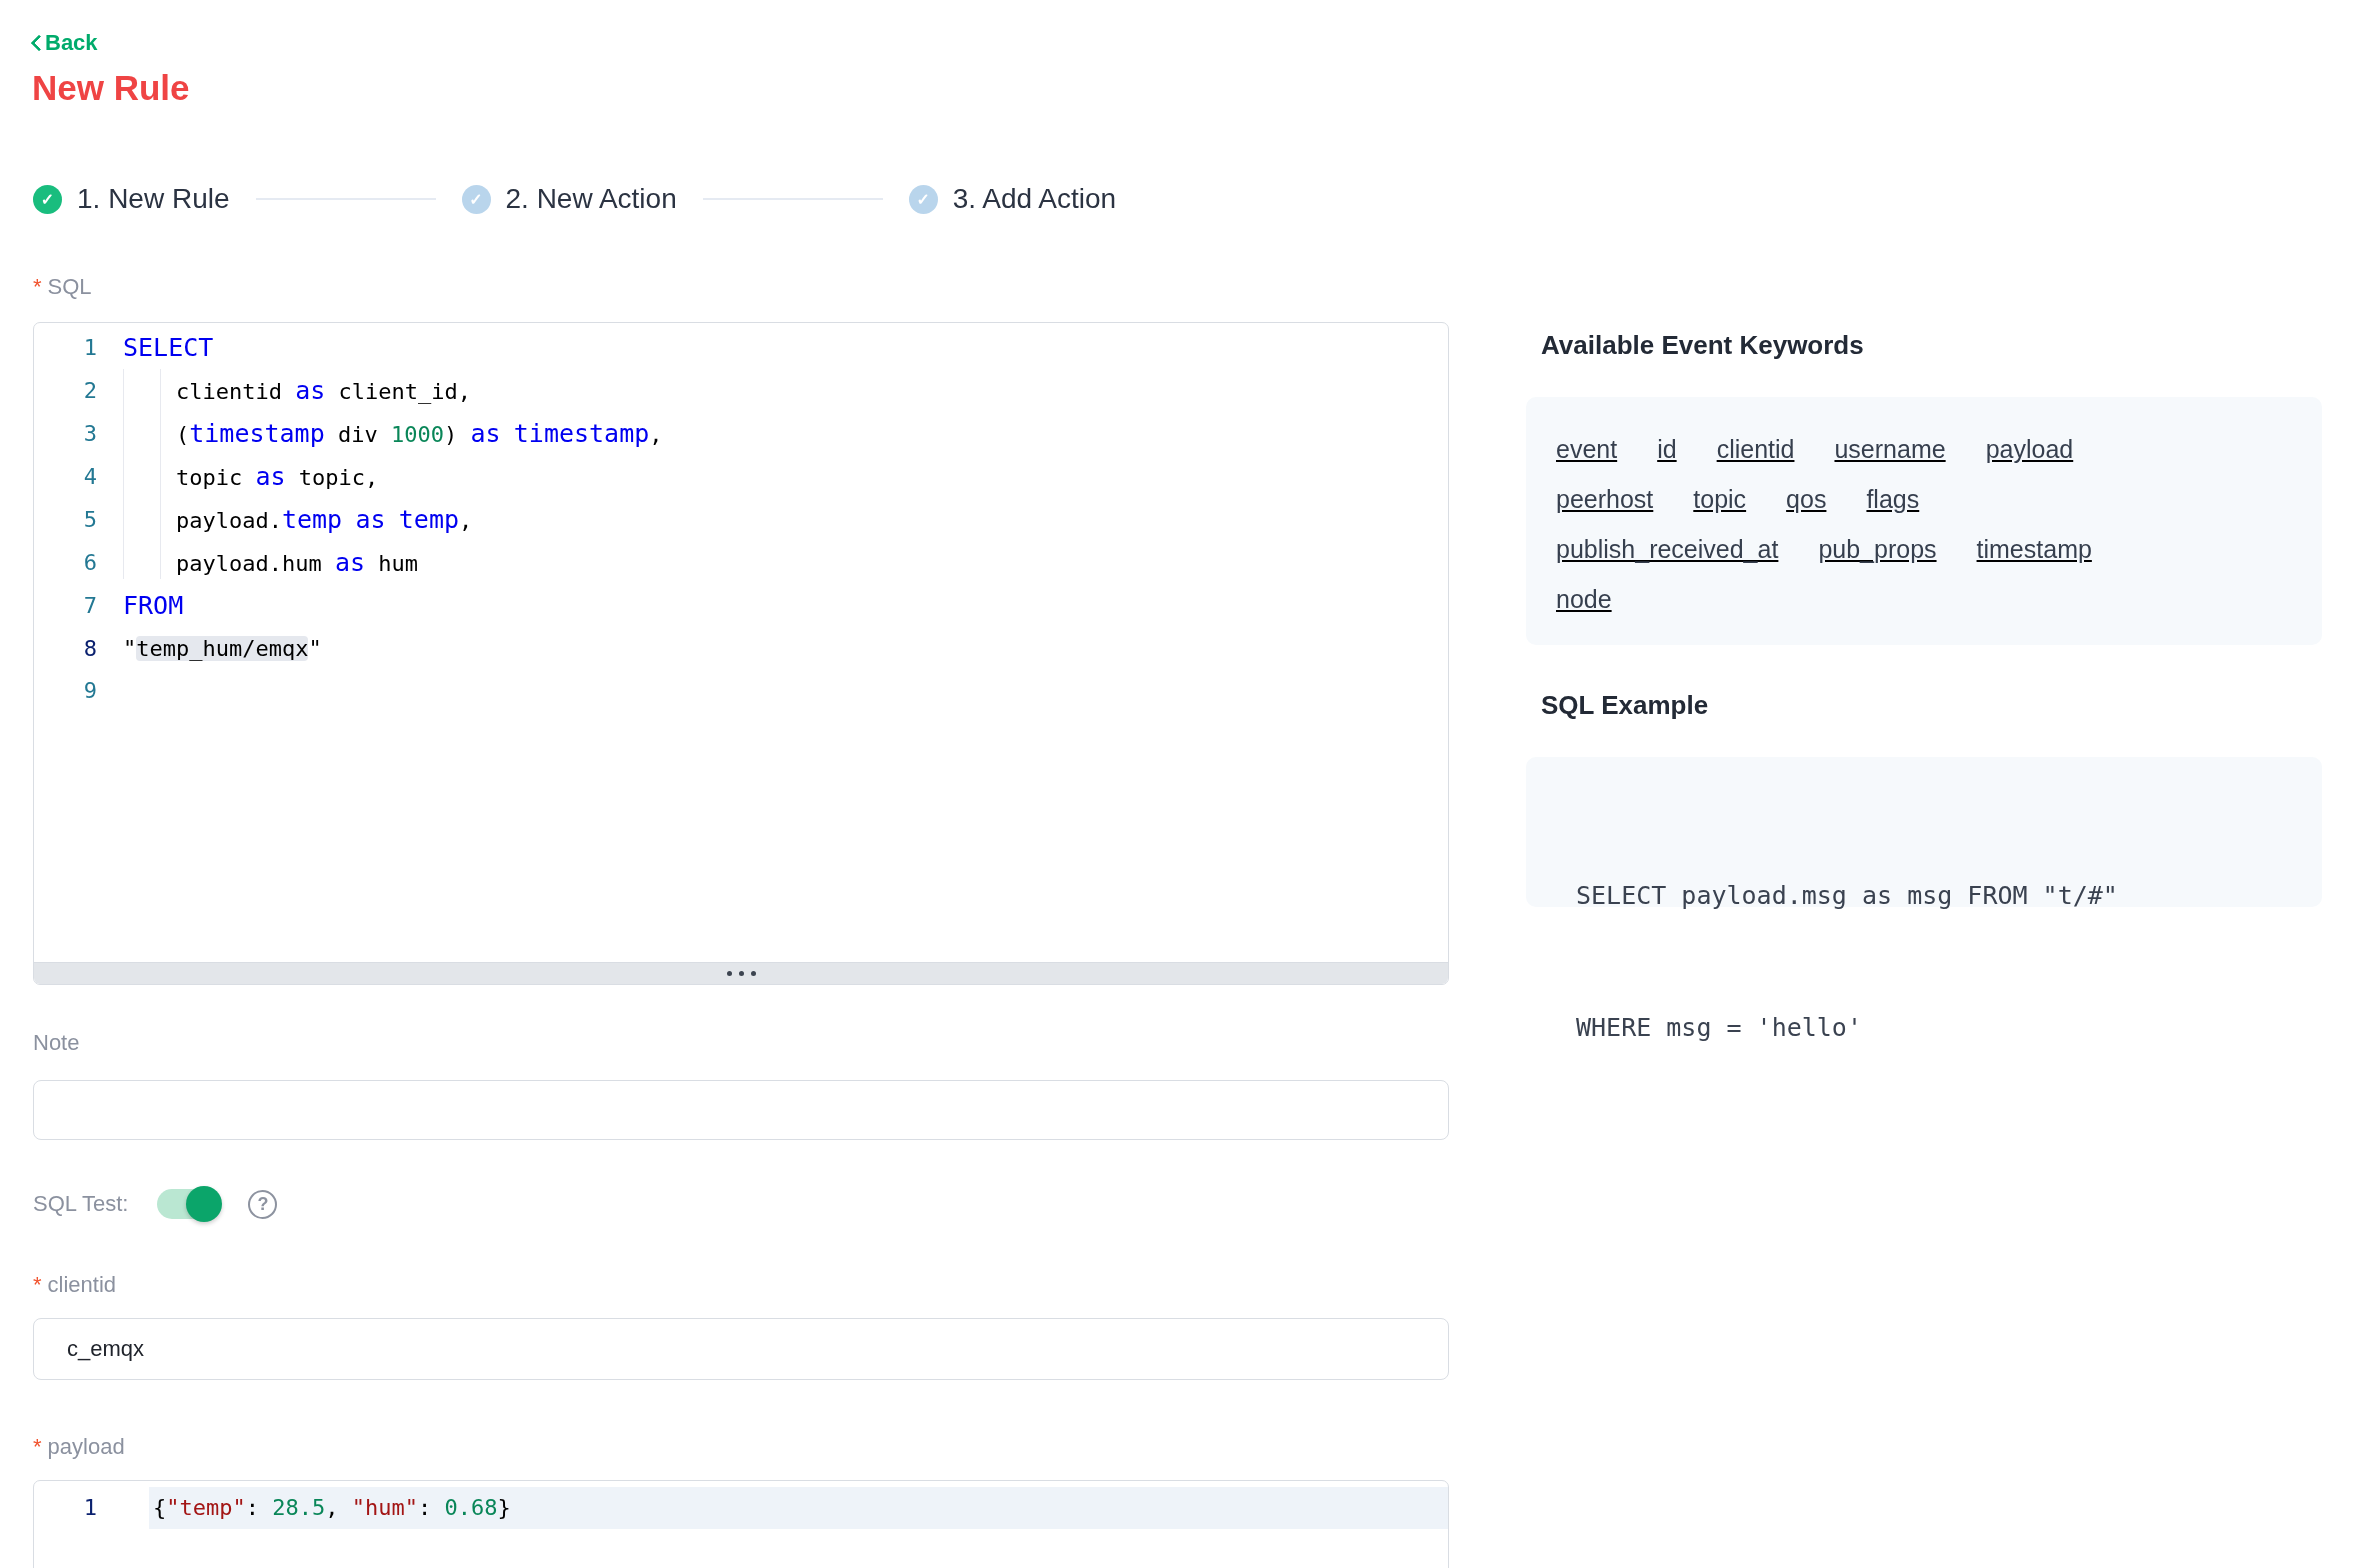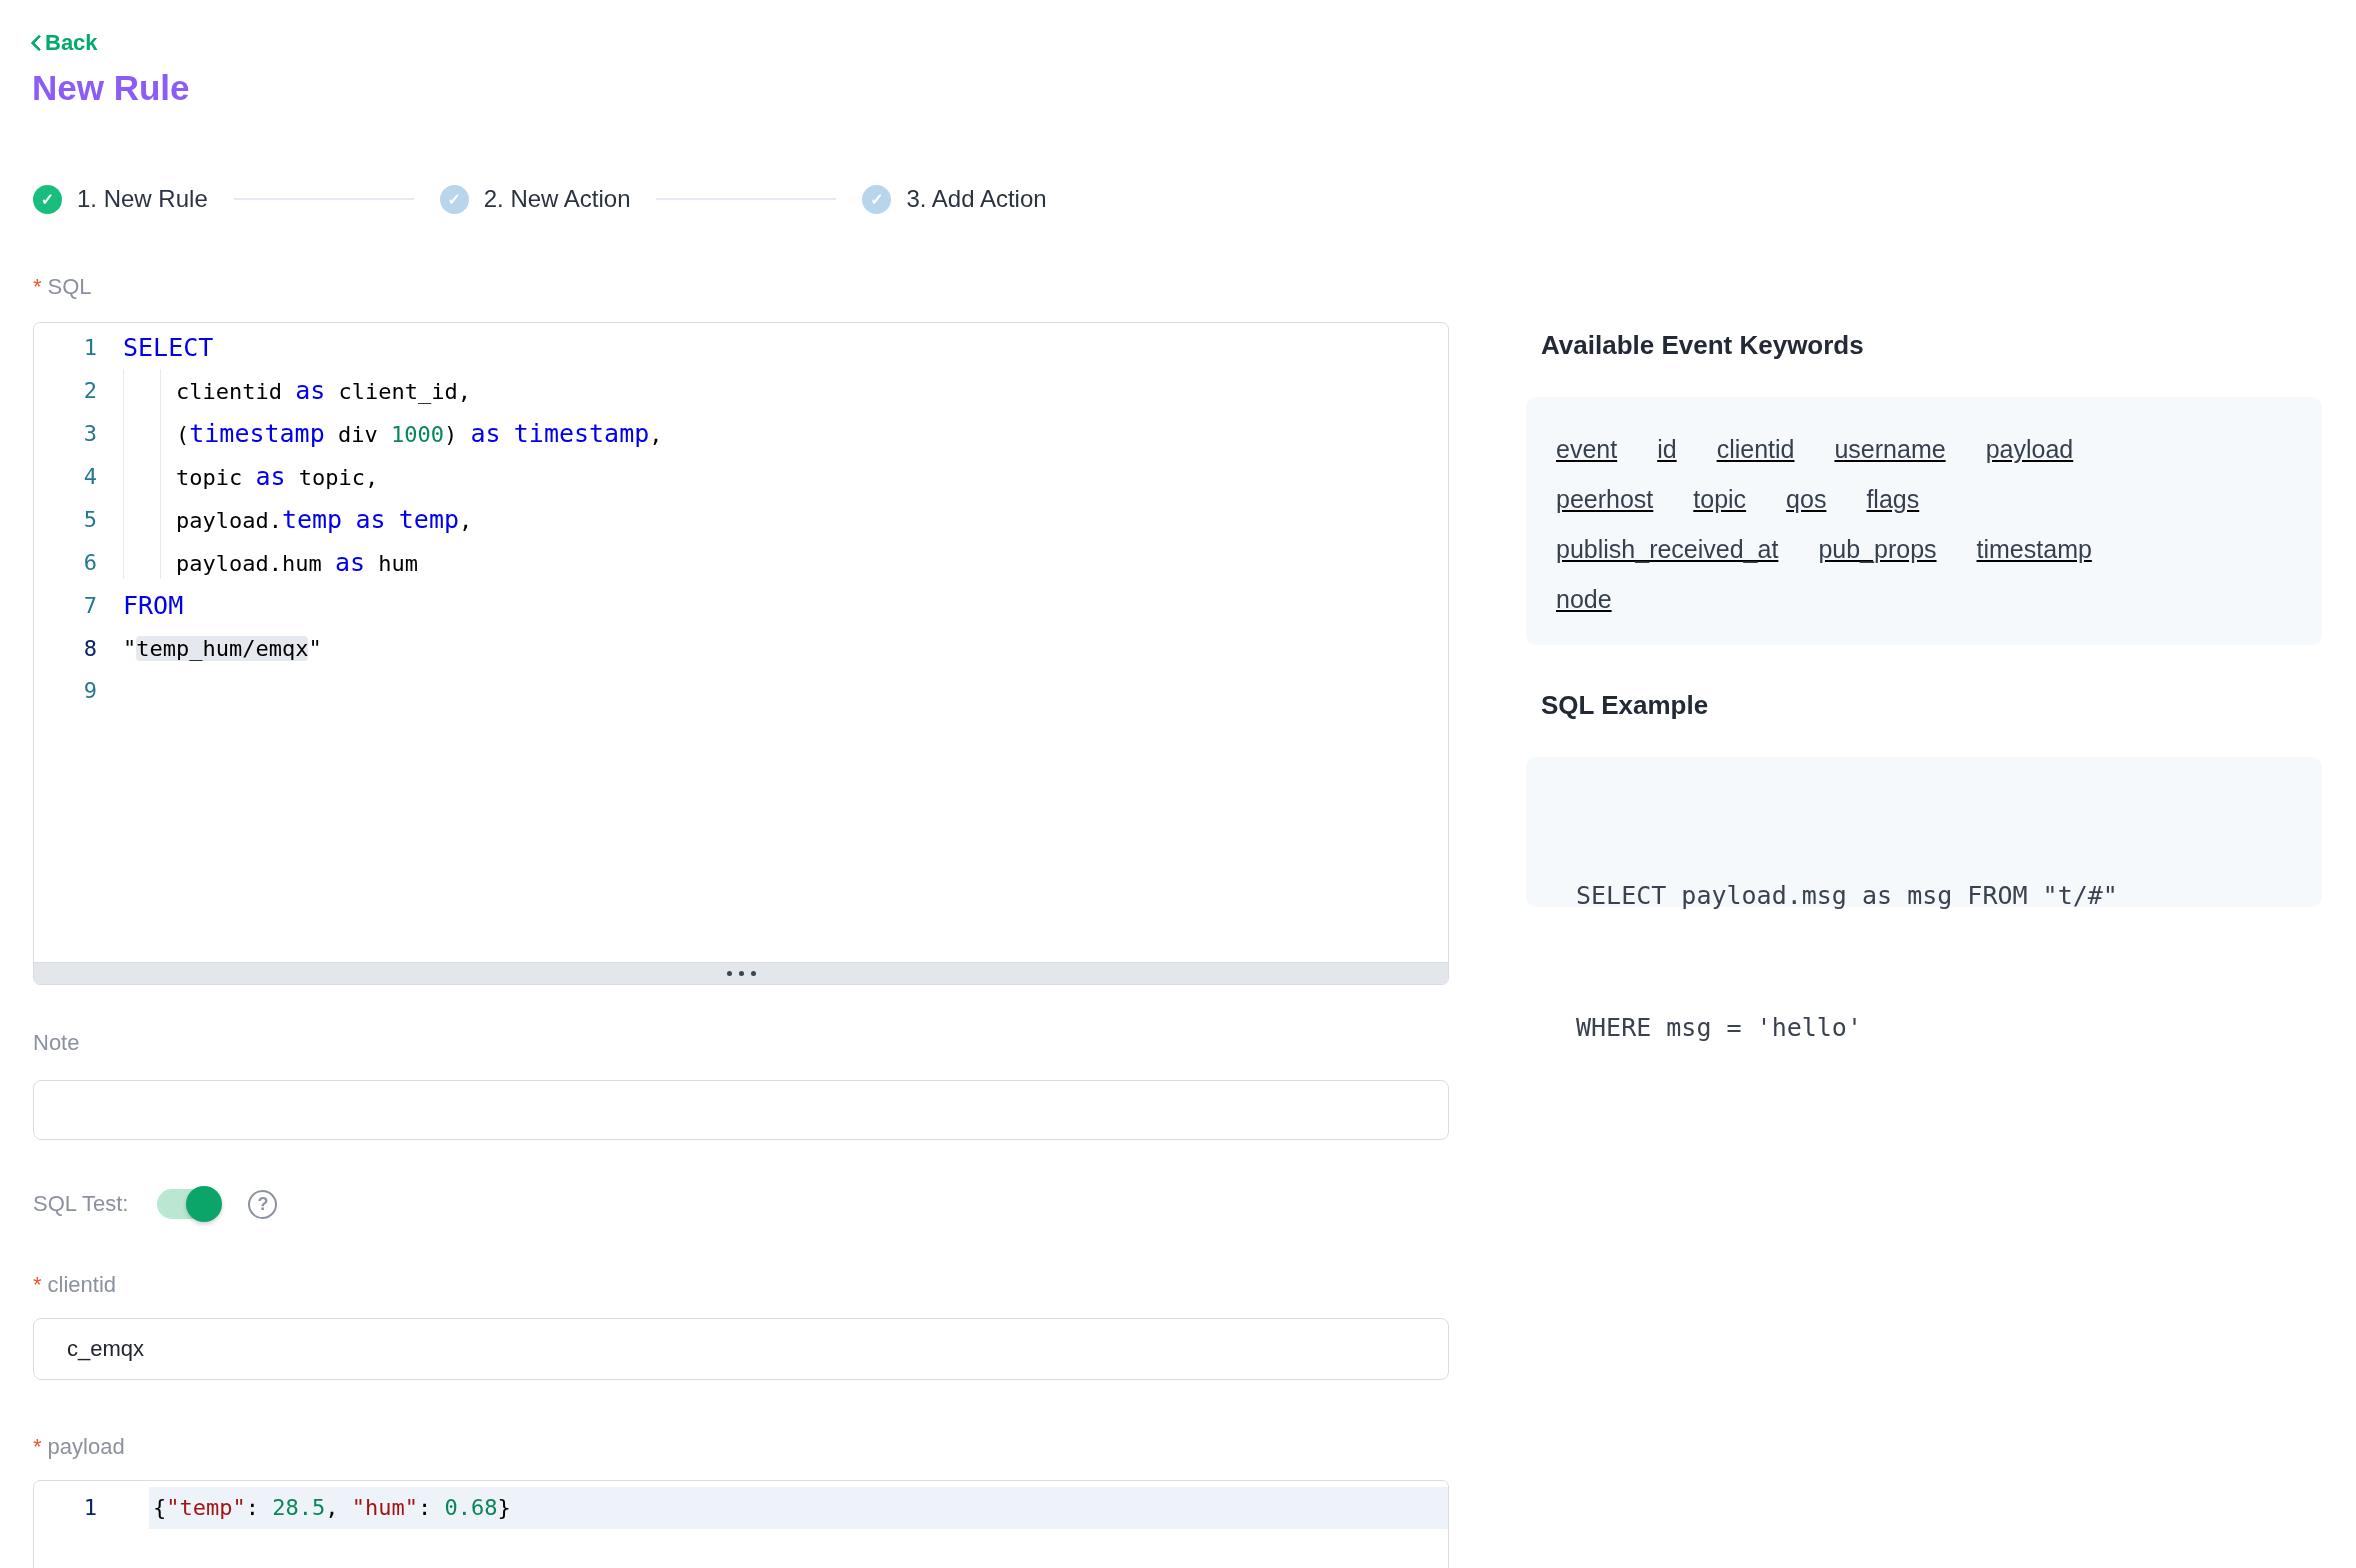--- a/index.html
+++ b/index.html
@@ -7,30 +7,30 @@
               font-family:"Liberation Sans", sans-serif; position:relative; }
   .abs { position:absolute; }
 
   
   .back { left:33px; top:30px; display:flex; align-items:center; gap:0;
           color:#00ab6b; font-size:22px; font-weight:600; cursor:pointer; }
   .chev { width:12px; height:12px; border-left:3px solid #00ab6b; border-bottom:3px solid #00ab6b;
           transform:rotate(45deg); border-radius:1px; }
 
   
-  .title { left:32px; top:68px; font-size:35px; font-weight:700; color:#8b5cf6; }
+  .title { left:32px; top:68px; font-size:35px; font-weight:700; color:#ef4444; }
 
   
   .steps { left:33px; top:183px; display:flex; align-items:center; height:32px; }
   .step { display:flex; align-items:center; gap:15px; }
   .step-icon { width:29px; height:29px; border-radius:50%; display:flex; align-items:center;
                justify-content:center; color:#fff; font-size:16px; font-weight:700; }
   .step-icon.done { background:#19bd7e; }
   .step-icon.pending { background:#b9d5ec; }
-  .step-label { font-size:24px; color:#2b3342; }
+  .step-label { font-size:28px; color:#2b3342; }
   .step-line { width:180px; height:2px; background:#e5eaf2; margin:0 26px; }
 
   
   .field-label { font-size:22px; color:#8b919f; display:flex; gap:6px; align-items:baseline; }
   .req { color:#f1532e; font-size:22px; }
 
   
   .editor { border:1px solid #d9dde3; border-radius:7px; background:#fff; overflow:hidden;
             display:flex; flex-direction:column; }
   .code-area { position:relative; flex:1 1 auto; padding-top:4px;

